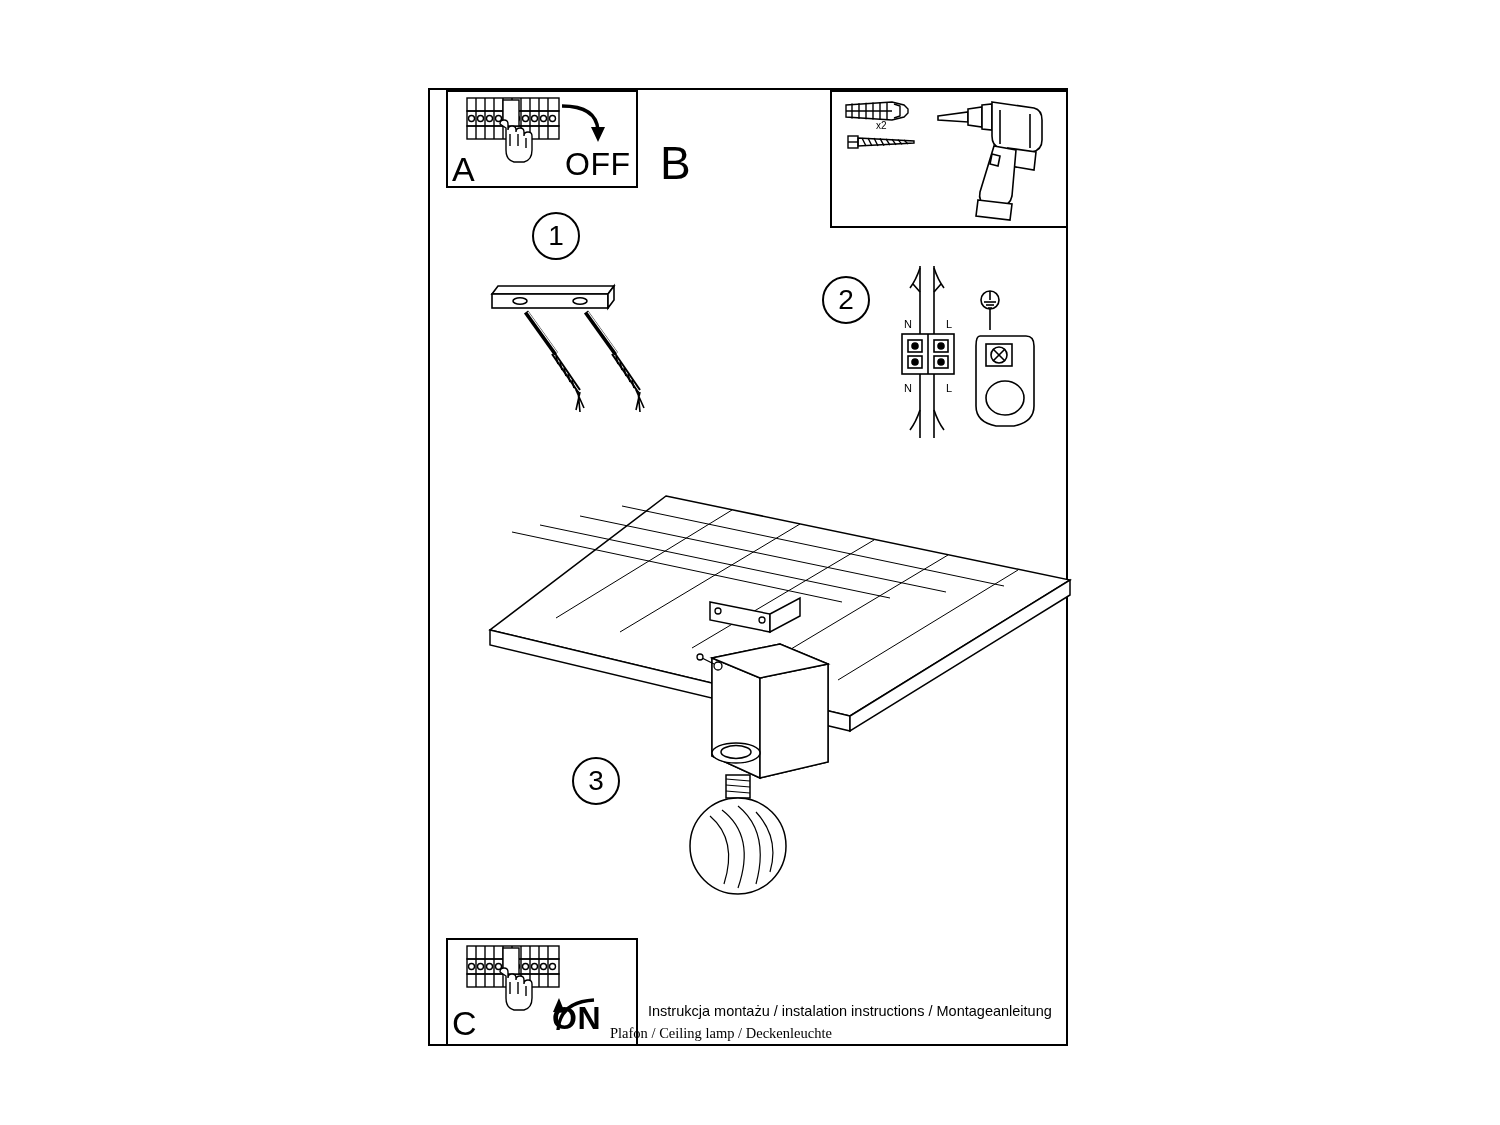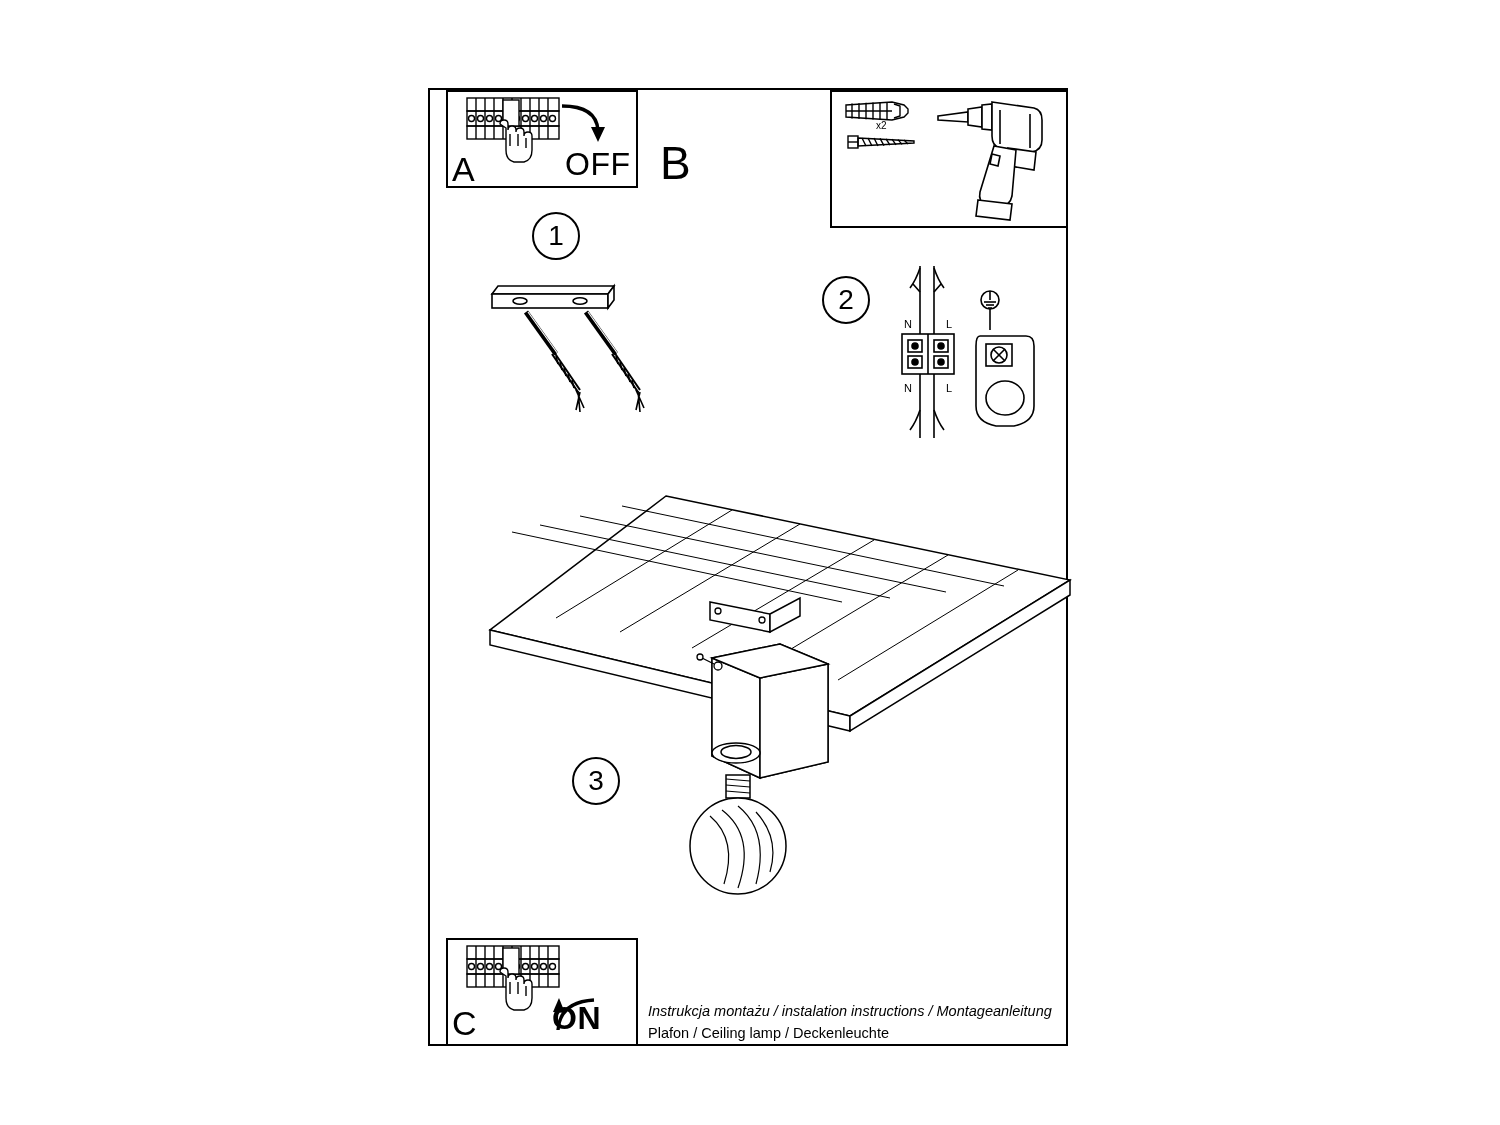--- a/index.html
+++ b/index.html
@@ -370,16 +370,16 @@
     </g>
   </svg>
 
   <svg class="svg-abs" style="left:548px; top:988px;" width="60" height="48" viewBox="0 0 60 48">
     <path d="M10 42 Q12 14 46 12" stroke="#000" stroke-width="3.4" fill="none"></path>
     <path d="M5 24 L11 10 L17 25 Z" fill="#000"></path>
   </svg>
 
   <div class="onoff-label" style="left:552px; top:1000px;font-weight:bold;">ON</div>
 
-  <div class="caption" style="left:648px; top:1000px;font-style:italic;">Instrukcja montażu / instalation instructions / Montageanleitung</div>
-  <div class="caption" style="left:648px; top:1022px;">Plafon / Ceiling lamp / Deckenleuchte</div>
+  <div class="caption" style="left:648px; top:1000px;">Instrukcja montażu / instalation instructions / Montageanleitung</div>
+  <div class="caption" style="left:610px; top:1022px;font-family:Liberation Serif, serif;">Plafon / Ceiling lamp / Deckenleuchte</div>
 
 </div>
 
 </body></html>

